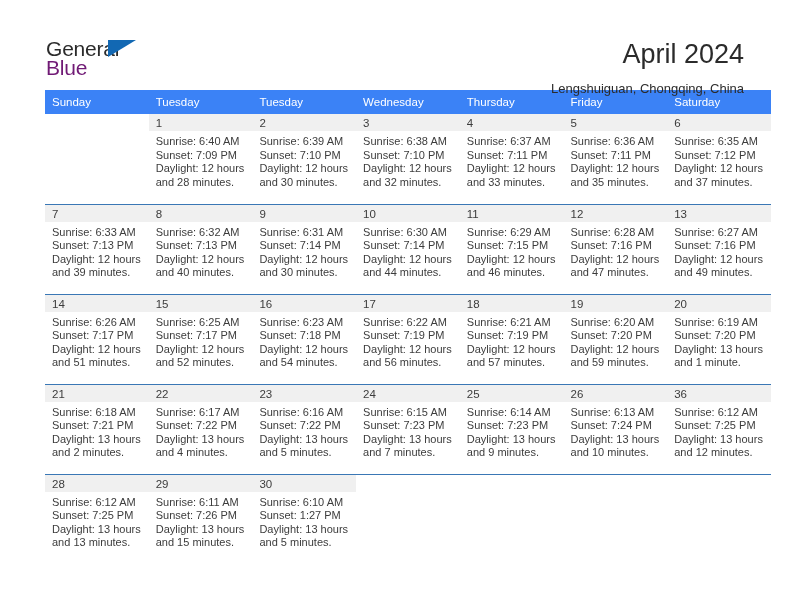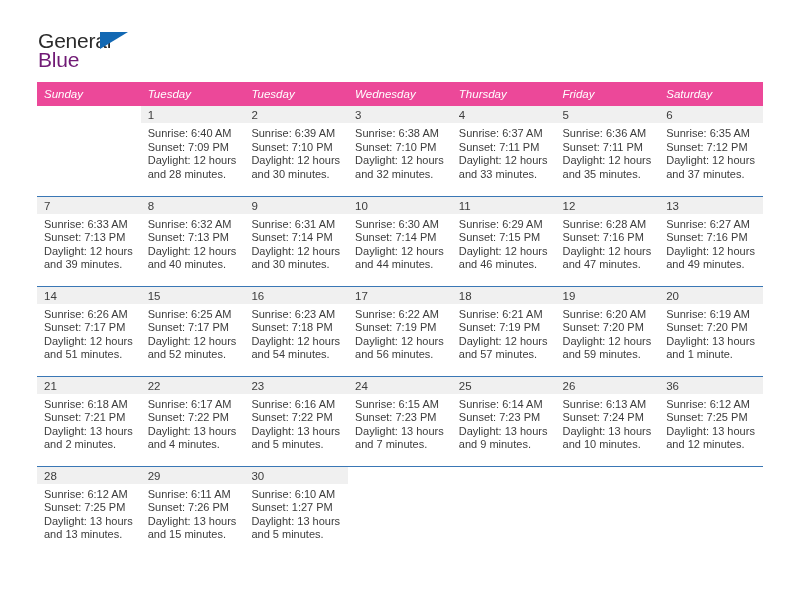--- a/index.html
+++ b/index.html
@@ -13,21 +13,21 @@
     height: 612px;
     font-family: "Liberation Sans", sans-serif;
     color: #2b2b2b;
     overflow: hidden;
   }
 
   .page {
     position: relative;
     width: 792px;
     height: 612px;
-    padding: 4px;
+    padding: 12px;
   }
 
   
   .header {
     display: flex;
     align-items: flex-start;
     justify-content: space-between;
     padding: 26px 36px 0 34px;
     height: 78px;
   }
@@ -82,29 +82,28 @@
 
   
   .calendar {
     margin: 0 33px;
     width: 726px;
     border-collapse: collapse;
     table-layout: fixed;
   }
 
   .calendar thead th {
-    background: #ec4899;
+    background: #3b82f6;
     color: #ffffff;
     font-size: 11.5px;
     font-weight: normal;
     text-align: left;
     padding: 6px 0 6px 7px;
     height: 22px;
     border: none;
-    font-style: italic;
   }
 
   .week-row td {
     vertical-align: top;
     padding: 0;
     border: none;
     border-top: 1px solid #3a77b5;
   }
   .week-row:first-of-type td {
     border-top: none;
@@ -141,20 +140,24 @@
 <div class="page">
 
   <div class="header">
 
     <div class="logo">
       <span class="logo-general">General</span>
       <span class="logo-triangle"></span>
       <span class="logo-blue">Blue</span>
     </div>
 
+    <div class="title-block">
+      <div class="cal-title">April 2024</div>
+      <div class="cal-subtitle">Lengshuiguan, Chongqing, China</div>
+    </div>
 
   </div>
 
   <table class="calendar">
     <thead>
       <tr>
         <th>Sunday</th>
         <th>Tuesday</th>
         <th>Tuesday</th>
         <th>Wednesday</th>

